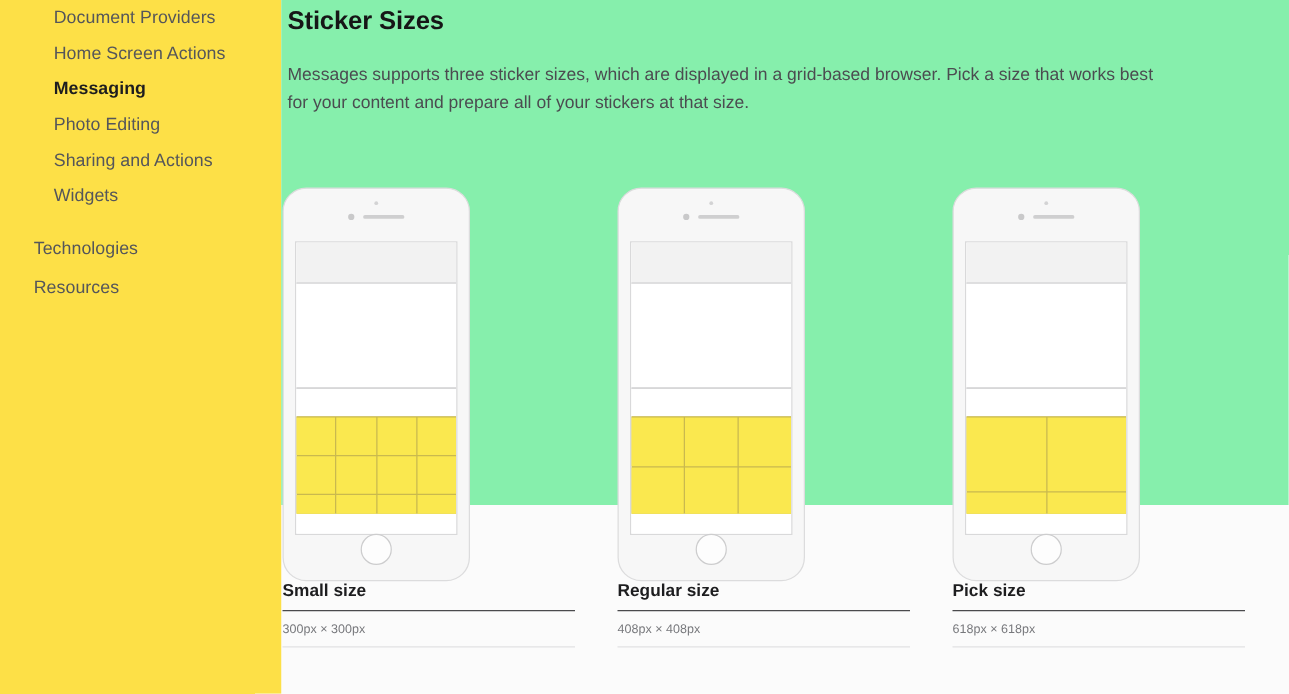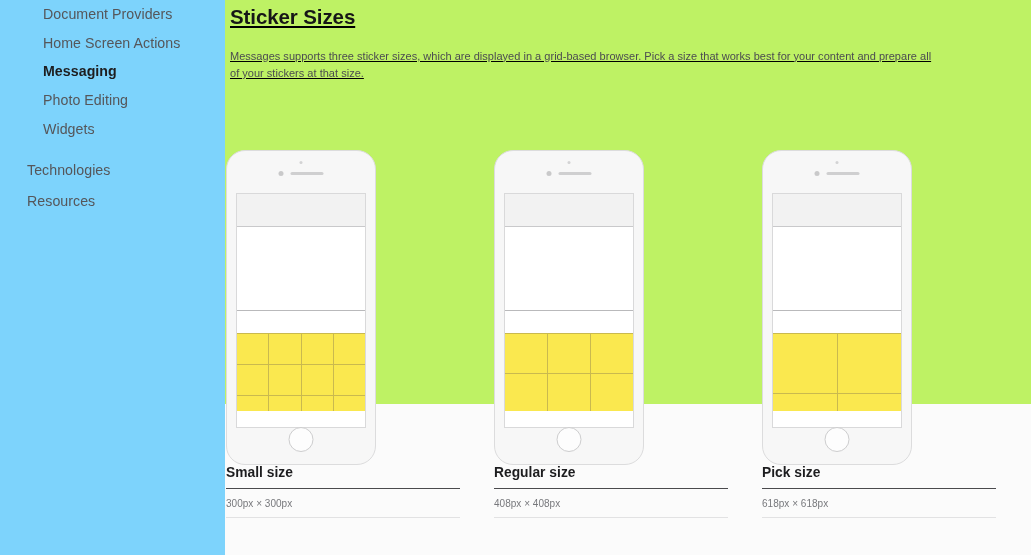--- a/index.html
+++ b/index.html
@@ -20,21 +20,21 @@
     height: 555px;
     background: #fbfbfb;
     display: flex;
   }
 
   
   #sidebar {
     width: 225px;
     min-width: 225px;
     height: 555px;
-    background: #7dd3fc;
+    background: #fde047;
     padding-top: 0px;
     position: relative;
   }
 
   .nav-sub {
     list-style: none;
     margin: 0;
     padding: 0;
   }
   .nav-sub li {
@@ -73,38 +73,37 @@
     white-space: nowrap;
   }
   .nav-gap { height: 12px; }
 
   
   #main {
     flex: 1;
     height: 404px;
     padding: 0px 0 0 5px;
     position: relative;
-    background: #bef264;
-    text-decoration: underline;
+    background: #86efac;
   }
 
   #page-title {
     margin: 0;
     padding: 4px 0 0 0;
     font-size: 20.5px;
     font-weight: bold;
     color: #161617;
     letter-spacing: -0.1px;
     line-height: 1.3;
   }
 
   #intro {
     margin: 0;
     padding: 17px 55px 0 0;
-    font-size: 11px;
+    font-size: 14px;
     line-height: 1.60;
     color: #4b4c50;
     max-width: 760px;
     letter-spacing: 0.02px;
   }
 
   
   #figures {
     position: absolute;
     top: 150px;
@@ -259,20 +258,23 @@
         <li class="">
           <span>Home Screen Actions</span>
         </li>
         <li class="active">
           <span>Messaging</span>
         </li>
         <li class="">
           <span>Photo Editing</span>
         </li>
         <li class="">
+          <span>Sharing and Actions</span>
+        </li>
+        <li class="">
           <span>Widgets</span>
         </li>
       </ul>
     <div class="nav-gap"></div>
     <ul class="nav-top" id="nav-top">
         <li>
           <span>Technologies</span>
         </li>
         <li>
           <span>Resources</span>

